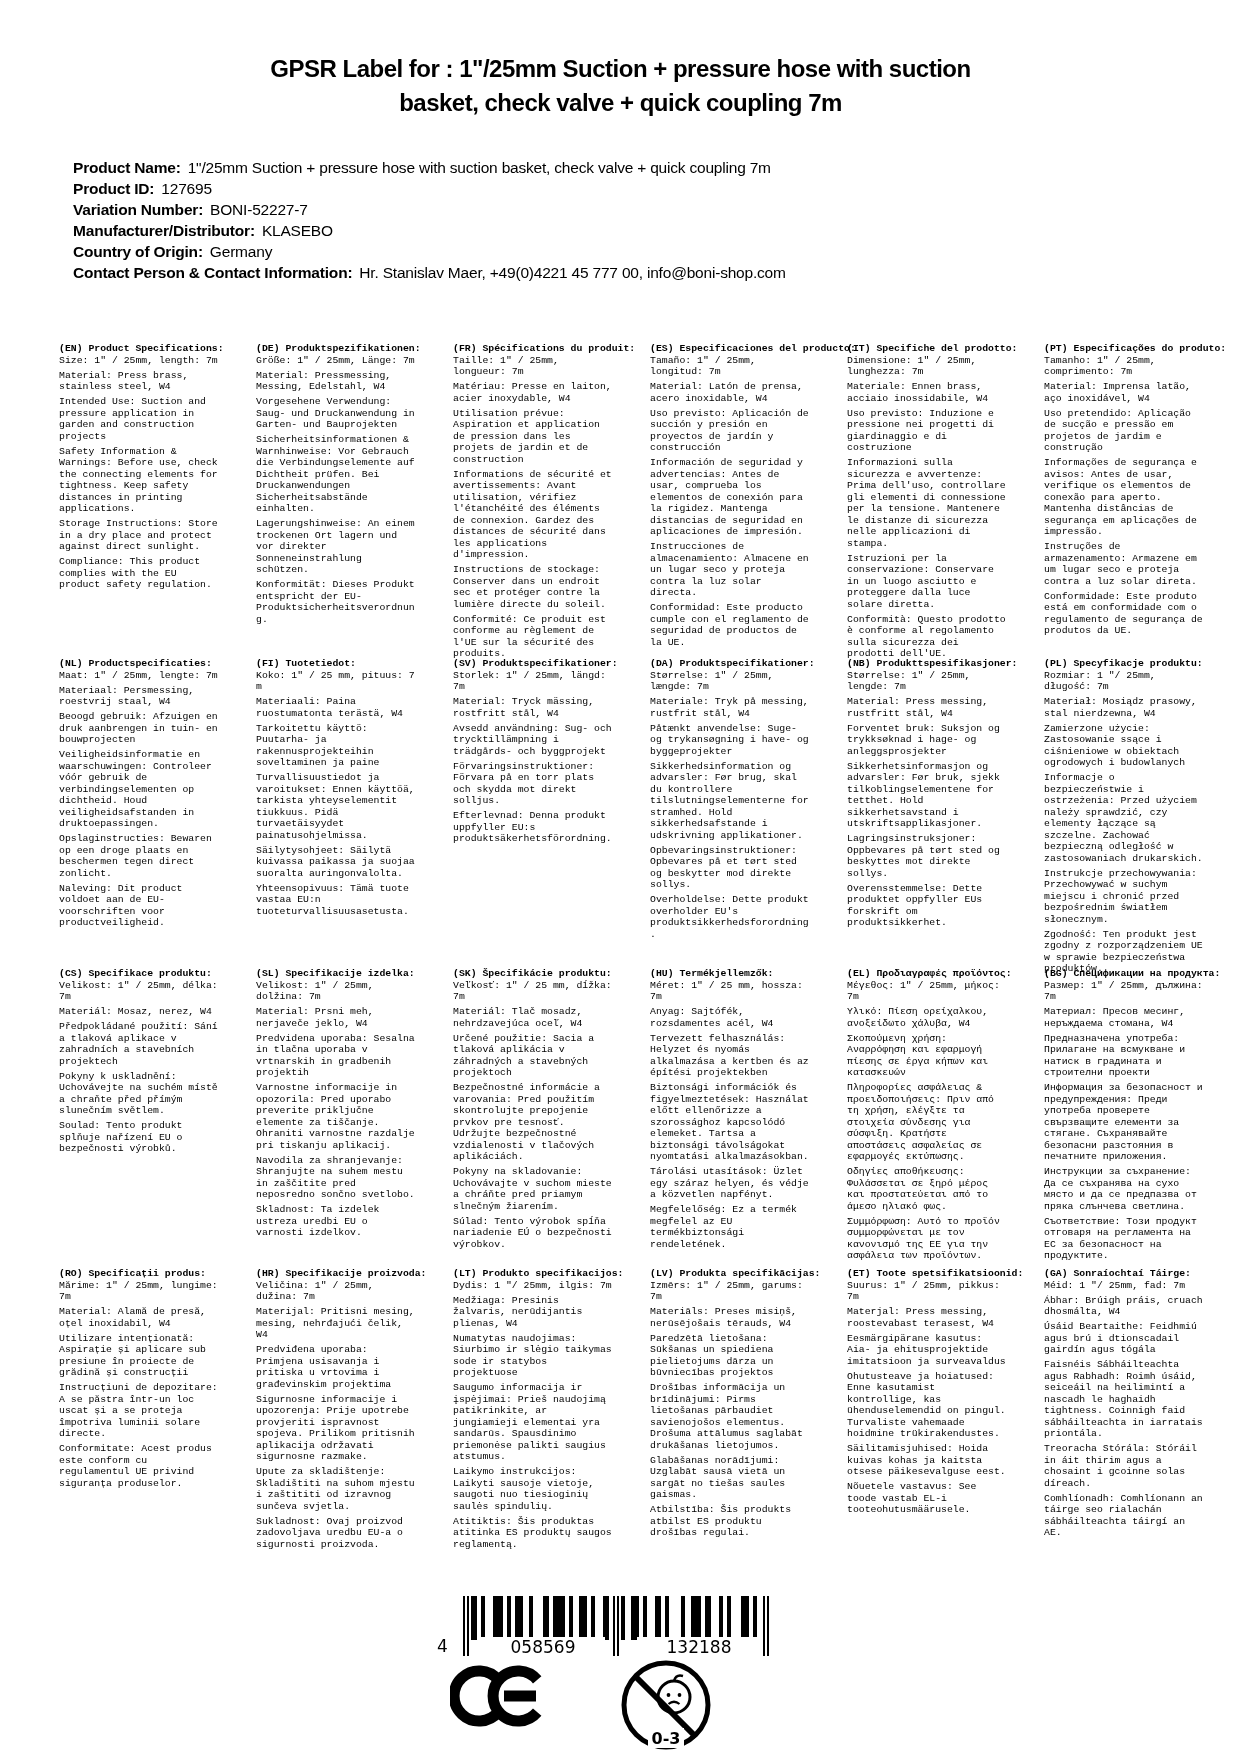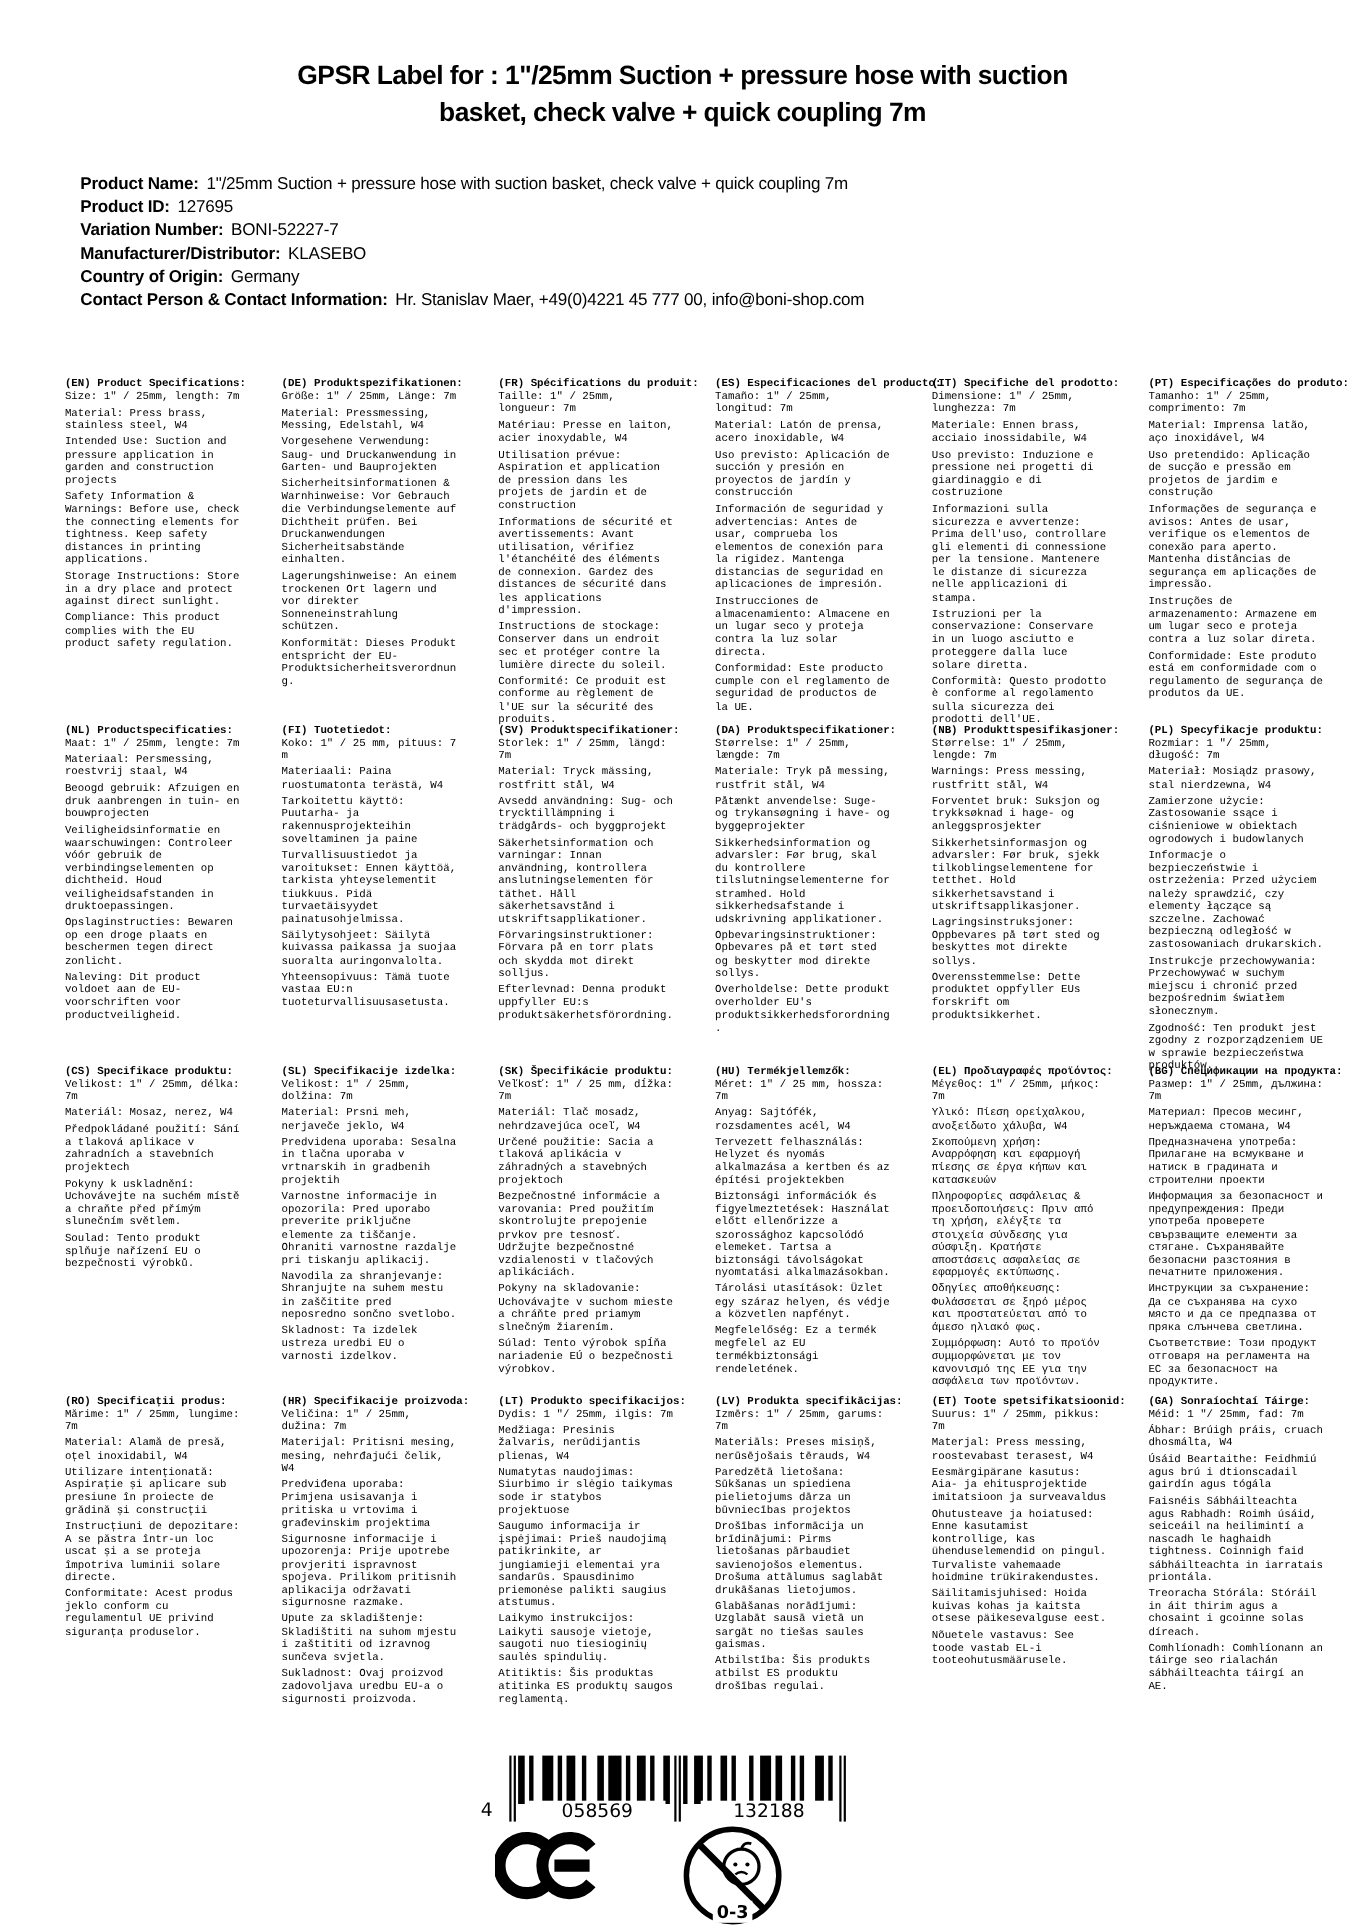--- a/index.html
+++ b/index.html
@@ -137,37 +137,36 @@
         <p>Tarkoitettu käyttö: Puutarha- ja rakennusprojekteihin soveltaminen ja paine</p>
         <p>Turvallisuustiedot ja varoitukset: Ennen käyttöä, tarkista yhteyselementit tiukkuus. Pidä turvaetäisyydet painatusohjelmissa.</p>
         <p>Säilytysohjeet: Säilytä kuivassa paikassa ja suojaa suoralta auringonvalolta.</p>
         <p>Yhteensopivuus: Tämä tuote vastaa EU:n tuoteturvallisuusasetusta.</p>
       </div>
       <div class="lang-block">
         <div class="block-header">(SV) Produktspecifikationer:</div>
         <p>Storlek: 1" / 25mm, längd: 7m</p>
         <p>Material: Tryck mässing, rostfritt stål, W4</p>
         <p>Avsedd användning: Sug- och trycktillämpning i trädgårds- och byggprojekt</p>
-        <p>Säkerhetsinformation och varningar: Innan användning, kontrollera anslutningselementen för täthet. Håll säkerhetsavstånd i utskriftsapplikationer.</p>
         <p>Förvaringsinstruktioner: Förvara på en torr plats och skydda mot direkt solljus.</p>
         <p>Efterlevnad: Denna produkt uppfyller EU:s produktsäkerhetsförordning.</p>
       </div>
       <div class="lang-block">
         <div class="block-header">(DA) Produktspecifikationer:</div>
         <p>Størrelse: 1" / 25mm, længde: 7m</p>
         <p>Materiale: Tryk på messing, rustfrit stål, W4</p>
         <p>Påtænkt anvendelse: Suge- og trykansøgning i have- og byggeprojekter</p>
         <p>Sikkerhedsinformation og advarsler: Før brug, skal du kontrollere tilslutningselementerne for stramhed. Hold sikkerhedsafstande i udskrivning applikationer.</p>
         <p>Opbevaringsinstruktioner: Opbevares på et tørt sted og beskytter mod direkte sollys.</p>
         <p>Overholdelse: Dette produkt overholder EU's produktsikkerhedsforordning.</p>
       </div>
       <div class="lang-block">
         <div class="block-header">(NB) Produkttspesifikasjoner:</div>
         <p>Størrelse: 1" / 25mm, lengde: 7m</p>
-        <p>Warnings: Press messing, rustfritt stål, W4</p>
+        <p>Material: Press messing, rustfritt stål, W4</p>
         <p>Forventet bruk: Suksjon og trykksøknad i hage- og anleggsprosjekter</p>
         <p>Sikkerhetsinformasjon og advarsler: Før bruk, sjekk tilkoblingselementene for tetthet. Hold sikkerhetsavstand i utskriftsapplikasjoner.</p>
         <p>Lagringsinstruksjoner: Oppbevares på tørt sted og beskyttes mot direkte sollys.</p>
         <p>Overensstemmelse: Dette produktet oppfyller EUs forskrift om produktsikkerhet.</p>
       </div>
       <div class="lang-block">
         <div class="block-header">(PL) Specyfikacje produktu:</div>
         <p>Rozmiar: 1 "/ 25mm, długość: 7m</p>
         <p>Materiał: Mosiądz prasowy, stal nierdzewna, W4</p>
         <p>Zamierzone użycie: Zastosowanie ssące i ciśnieniowe w obiektach ogrodowych i budowlanych</p>
@@ -227,21 +226,21 @@
         <p>Информация за безопасност и предупреждения: Преди употреба проверете свързващите елементи за стягане. Съхранявайте безопасни разстояния в печатните приложения.</p>
         <p>Инструкции за съхранение: Да се съхранява на сухо място и да се предпазва от пряка слънчева светлина.</p>
         <p>Съответствие: Този продукт отговаря на регламента на ЕС за безопасност на продуктите.</p>
       </div>
       <div class="lang-block">
         <div class="block-header">(RO) Specificații produs:</div>
         <p>Mărime: 1" / 25mm, lungime: 7m</p>
         <p>Material: Alamă de presă, oțel inoxidabil, W4</p>
         <p>Utilizare intenționată: Aspirație și aplicare sub presiune în proiecte de grădină și construcții</p>
         <p>Instrucțiuni de depozitare: A se păstra într-un loc uscat și a se proteja împotriva luminii solare directe.</p>
-        <p>Conformitate: Acest produs jeklo conform cu regulamentul UE privind siguranța produselor.</p>
+        <p>Conformitate: Acest produs este conform cu regulamentul UE privind siguranța produselor.</p>
       </div>
       <div class="lang-block">
         <div class="block-header">(HR) Specifikacije proizvoda:</div>
         <p>Veličina: 1" / 25mm, dužina: 7m</p>
         <p>Materijal: Pritisni mesing, mesing, nehrđajući čelik, W4</p>
         <p>Predviđena uporaba: Primjena usisavanja i pritiska u vrtovima i građevinskim projektima</p>
         <p>Sigurnosne informacije i upozorenja: Prije upotrebe provjeriti ispravnost spojeva. Prilikom pritisnih aplikacija održavati sigurnosne razmake.</p>
         <p>Upute za skladištenje: Skladištiti na suhom mjestu i zaštititi od izravnog sunčeva svjetla.</p>
         <p>Sukladnost: Ovaj proizvod zadovoljava uredbu EU-a o sigurnosti proizvoda.</p>
       </div>

